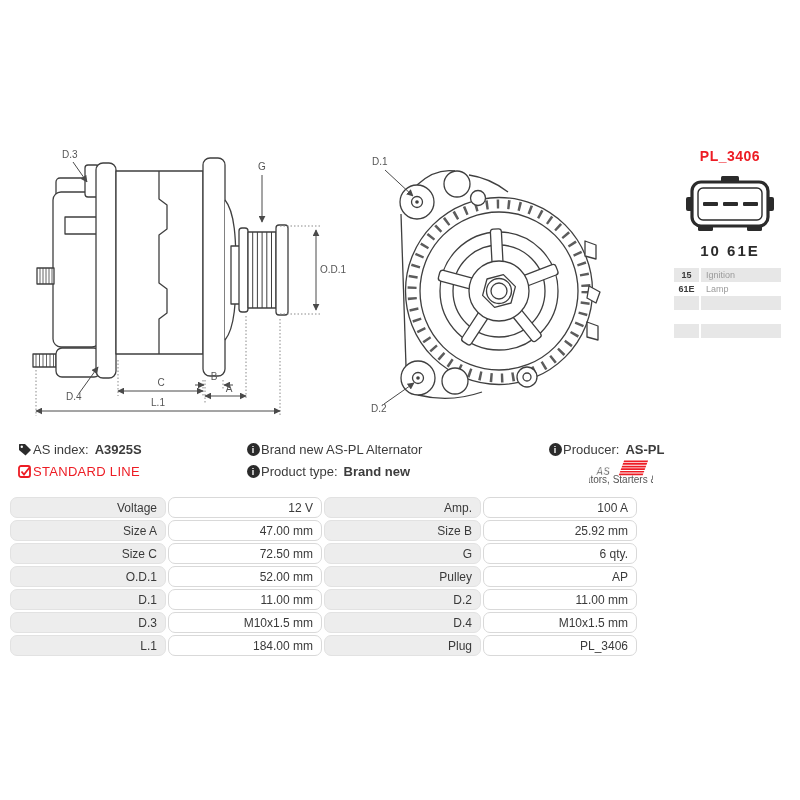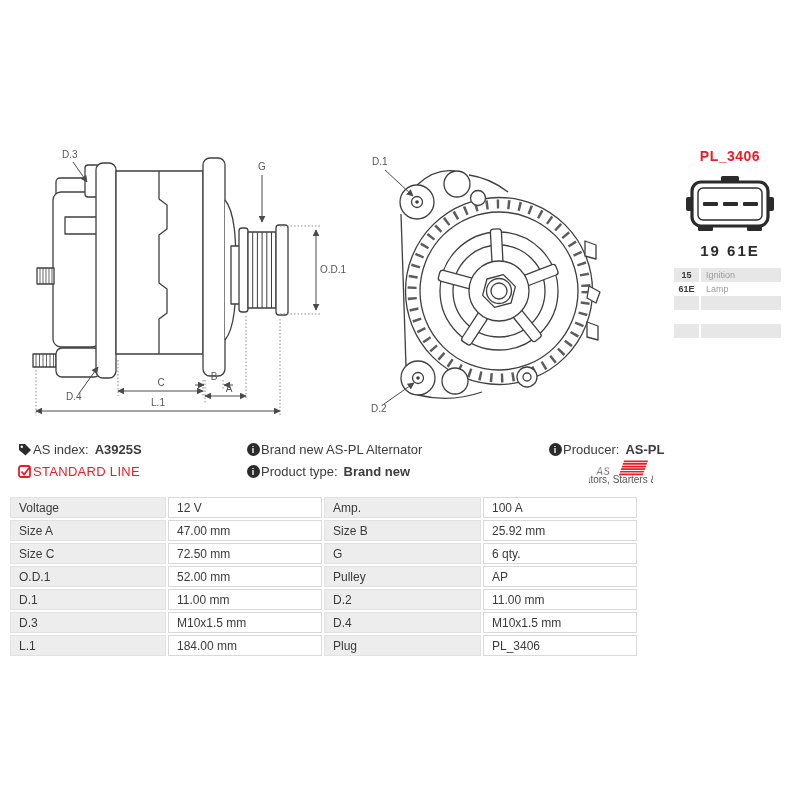--- a/index.html
+++ b/index.html
@@ -33,21 +33,21 @@
   #product-type{left:246px;top:464px;}
   #producer{left:548px;top:442px;}
   .ico{display:inline-flex;width:14px;height:14px;align-items:center;justify-content:center;flex:0 0 auto;}
   .info-circle{width:13px;height:13px;border-radius:50%;background:#2b2b2b;color:#fff;
                font-size:9px;font-weight:bold;display:flex;align-items:center;justify-content:center;}
   #aspl-logo{position:absolute;left:589px;top:458px;}
 
   
   .spec{position:absolute;left:8px;top:495px;border-collapse:separate;border-spacing:2px;
         font-size:12px;color:#3a3a3a;table-layout:fixed;}
-  .spec td{height:19px;padding:0 8px;vertical-align:middle;overflow:hidden;}
+  .spec td{height:19px;padding:0 8px;text-align:right;vertical-align:middle;overflow:hidden;border-radius:7px;}
   .spec td.lbl{background:#ededed;border:1px solid #e2e2e2;}
   .spec td.val{background:#ffffff;border:1px solid #d9d9d9;}
   .spec td:nth-child(1){width:138px;}
   .spec td:nth-child(2){width:136px;padding-left:8px;}
   .spec td:nth-child(3){width:139px;}
   .spec td:nth-child(4){width:136px;}
 </style>
 </head>
 <body>
 
@@ -167,21 +167,21 @@
       <rect x="16" y="50" width="15" height="9" rx="1.5" fill="#2b2b2b"></rect>
       <rect x="65" y="50" width="15" height="9" rx="1.5" fill="#2b2b2b"></rect>
       <rect x="4" y="25" width="7" height="14" rx="2" fill="#2b2b2b"></rect>
       <rect x="85" y="25" width="7" height="14" rx="2" fill="#2b2b2b"></rect>
       <rect x="10" y="10" width="76" height="44" rx="9" fill="#fff" stroke="#2b2b2b" stroke-width="3.2"></rect>
       <rect x="16" y="16" width="64" height="32" rx="5" fill="#fff" stroke="#2b2b2b" stroke-width="1.4"></rect>
       <rect x="21" y="30" width="15" height="4" rx="1" fill="#2b2b2b"></rect>
       <rect x="41" y="30" width="15" height="4" rx="1" fill="#2b2b2b"></rect>
       <rect x="61" y="30" width="15" height="4" rx="1" fill="#2b2b2b"></rect>
     </svg>
-    <div class="connector-pins">19 61E</div>
+    <div class="connector-pins">10 61E</div>
     <table class="pin-table">
       <tbody>
         <tr class="odd">
             <td class="pin">15</td>
             <td class="desc">Ignition</td>
           </tr>
         <tr class="even">
             <td class="pin">61E</td>
             <td class="desc">Lamp</td>
           </tr>

